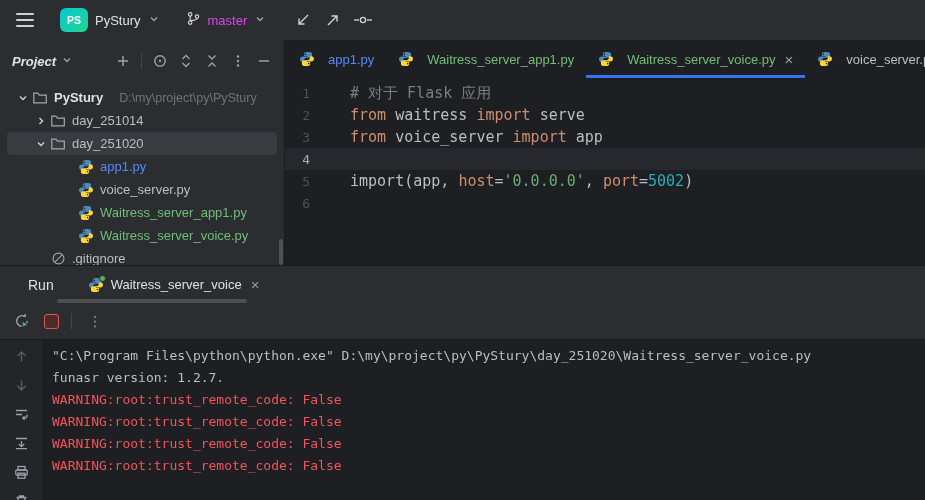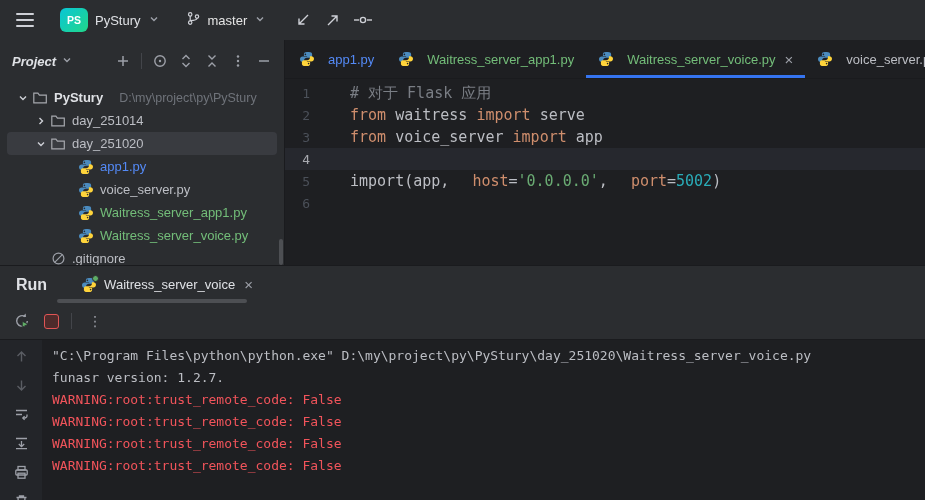--- a/index.html
+++ b/index.html
@@ -18,21 +18,21 @@
   .toolbar{ height:40px; flex:none; background:var(--panel); display:flex; align-items:center;
     padding:0 10px; }
   .hamburger{ width:30px; height:28px; display:flex; flex-direction:column; justify-content:center;
     gap:4px; padding:0 6px; border-radius:4px; cursor:pointer; }
   .hamburger span{ display:block; height:2px; background:#CED0D6; border-radius:1px; }
   .widget{ display:flex; align-items:center; gap:7px; height:30px; padding:0 8px; border-radius:4px;
     color:var(--bright); font-size:13px; cursor:pointer; }
   .proj-widget{ margin-left:12px; }
   .logo{ width:28px; height:24px; border-radius:6px; background:linear-gradient(135deg,#09C6D6 0%,#21D789 100%);
     color:#fff; font-size:10.5px; font-weight:bold; display:flex; align-items:center; justify-content:center; }
-  .branch-widget{ margin-left:10px; color:#e5e5e5; }
+  .branch-widget{ margin-left:10px; color:#d946ef; }
   .tb-icon{ width:30px; height:28px; display:flex; align-items:center; justify-content:center;
     border-radius:4px; cursor:pointer; }
   .tb-icon.first{ margin-left:14px; }
 
   
   .main{ flex:1; min-height:0; display:flex; }
   .project-panel{ width:285px; flex:none; background:var(--panel); border-right:1px solid var(--border);
     display:flex; flex-direction:column; position:relative; }
   .panel-header{ height:42px; flex:none; display:flex; align-items:center; padding:0 8px 0 12px;
     font-size:13px; font-weight:bold; color:var(--bright);font-style:italic; }
@@ -65,27 +65,27 @@
   .tab-close{ color:var(--dim); font-size:15px; line-height:1; margin-left:2px; cursor:pointer; }
 
   .code{ flex:1; min-height:0; overflow:hidden; font-family:"DejaVu Sans Mono","Liberation Mono",monospace;
     font-size:15px; padding-top:3px; }
   .code-line{ height:22px; display:flex; align-items:center; }
   .code-line.current{ background:var(--linehl); }
   .gutter{ width:65px; flex:none; text-align:right; padding-right:40px; color:var(--lnum); font-size:13px; }
   .code-line.current .gutter{ color:#A8AAB0; }
   .code-text{ white-space:pre; color:var(--text); }
   .tk-comment{ color:var(--comment); } .tk-kw{ color:var(--kw); } .tk-plain{ color:var(--text); }
-  .tk-param{ color:var(--kw);margin-left:14px; } .tk-str{ color:var(--str); } .tk-num{ color:var(--num); }
+  .tk-param{ color:var(--kw); } .tk-str{ color:var(--str); } .tk-num{ color:var(--num); }
 
   
   .run-panel{ height:235px; flex:none; background:var(--panel); border-top:1px solid var(--border);
     display:flex; flex-direction:column; }
   .run-header{ height:37px; flex:none; display:flex; align-items:center; position:relative; }
-  .run-title{ font-size:16px; font-weight:bold; color:var(--bright); padding:0 24px 0 16px; }
+  .run-title{ font-size:14px; font-weight:normal; color:var(--bright); padding:0 24px 0 28px; }
   .run-tab{ display:flex; align-items:center; gap:7px; font-size:13px; color:var(--bright);
     height:100%; padding:0 10px; cursor:pointer; }
   .pyicon-wrap{ position:relative; width:16px; height:16px; }
   .run-dot{ position:absolute; right:-2px; top:-2px; width:7px; height:7px; border-radius:50%;
     background:#5FAD65; border:1.5px solid var(--panel); }
   .run-scrollthumb{ position:absolute; left:57px; bottom:0; width:190px; height:4px;
     background:#4D4F53; border-radius:2px; }
   .run-toolbar{ height:36px; flex:none; display:flex; align-items:center; gap:12px; padding:0 12px; }
   .stop-btn{ width:15px; height:15px; border-radius:3px; border:1.5px solid #E05555; background:#4E2B2B; cursor:pointer; }
   .rt-sep{ width:1px; height:16px; background:#43454A; }

